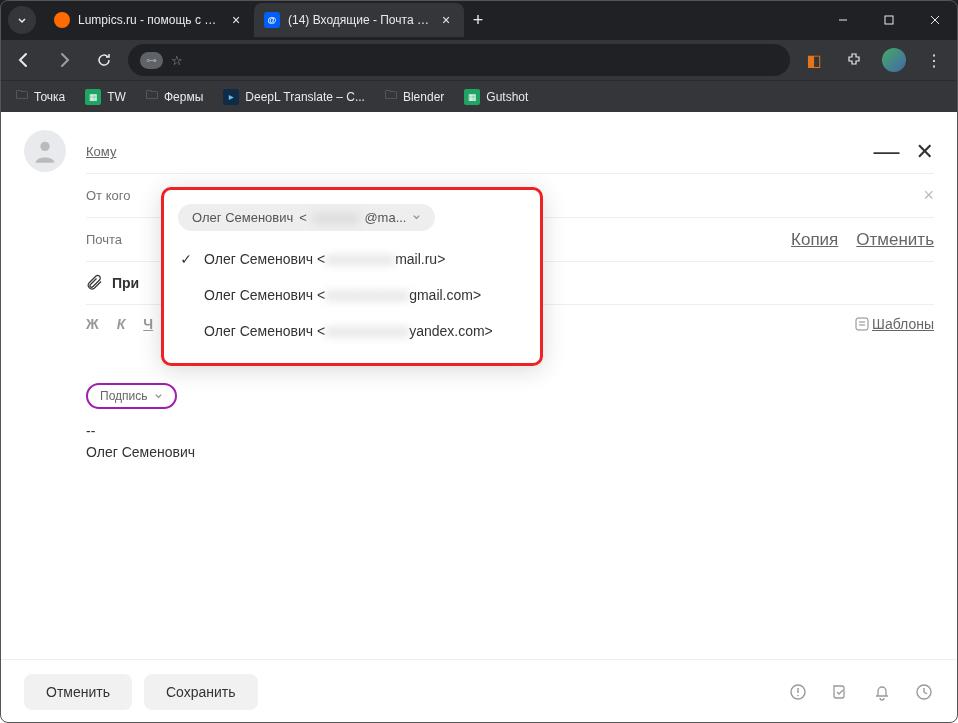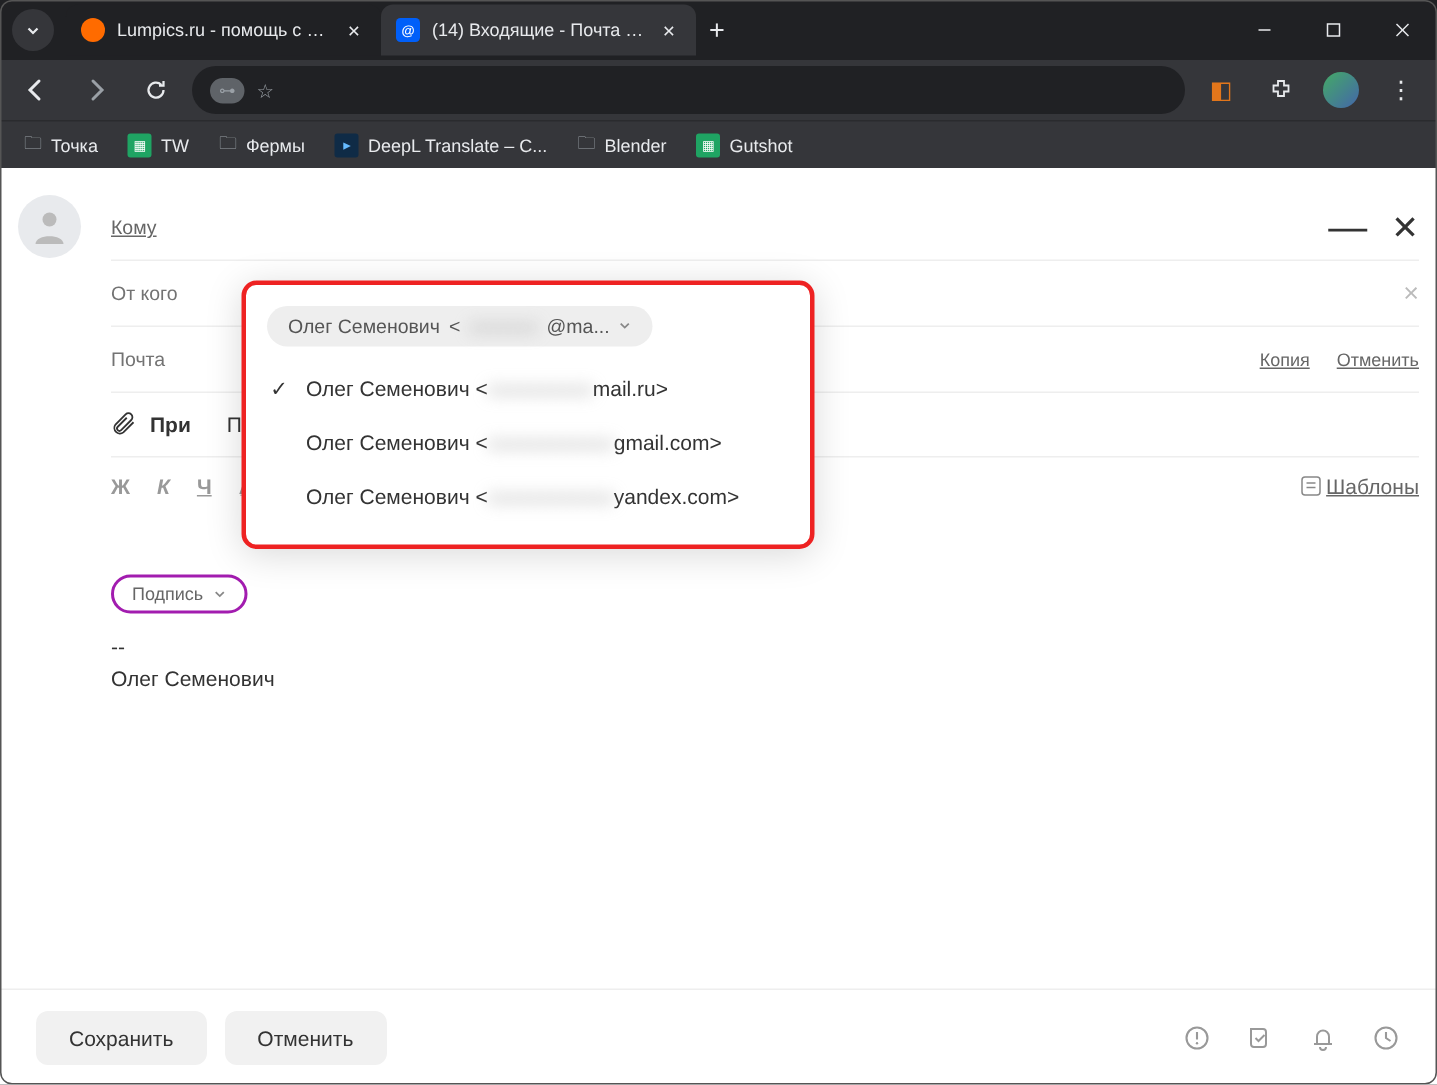--- a/index.html
+++ b/index.html
@@ -32,29 +32,29 @@
 .avatar-circle { width: 24px; height: 24px; border-radius: 50%; background: linear-gradient(135deg,#4a6,#46a); }
 
 
 .bookmarks { height: 32px; background: #35363a; display: flex; align-items: center; padding: 0 8px; gap: 4px; border-top: 1px solid #2a2b2e; }
 .bm { display: flex; align-items: center; gap: 6px; padding: 4px 8px; color: #e8eaed; font-size: 12px; border-radius: 4px; }
 .bm .folder-icon { color: #9aa0a6; }
 .bm .sheet-icon { width: 16px; height: 16px; background: #1fa463; border-radius: 2px; display: flex; align-items: center; justify-content: center; color: white; font-size: 9px; }
 .bm .deepl-icon { width: 16px; height: 16px; background: #0f2b46; border-radius: 2px; color: #6bf; display: flex; align-items: center; justify-content: center; font-size: 10px; }
 
 
-.content { background: white; height: calc(100% - 112px); position: relative; padding: 18px 12px 0; }
+.content { background: white; height: calc(100% - 112px); position: relative; padding: 18px 24px 0; }
 .compose-header { display: flex; align-items: flex-start; gap: 20px; }
 .sender-avatar { width: 42px; height: 42px; border-radius: 50%; background: #e8eaed; display: flex; align-items: center; justify-content: center; color: #9aa0a6; }
 .fields { flex: 1; }
 .field-row { display: flex; align-items: center; min-height: 44px; border-bottom: 1px solid #eee; font-size: 14px; }
 .field-label { width: 60px; color: #737373; font-size: 13px; }
 .field-label.underline { text-decoration: underline; color: #666; }
 .field-actions { margin-left: auto; display: flex; gap: 18px; }
-.field-actions a { color: #666; text-decoration: underline; font-size: 12px; }
+.field-actions a { color: #666; text-decoration: underline; font-size: 17px; }
 .close-x { font-size: 22px; color: #333; margin-left: 16px; }
 .dash { font-size: 26px; color: #333; margin-left: auto; }
 .clear-x { color: #bbb; font-size: 18px; margin-left: auto; }
 
 .attach-row { display: flex; align-items: center; gap: 24px; padding: 12px 0; border-bottom: 1px solid #eee; color: #333; font-size: 14px; }
 .attach-item { display: flex; align-items: center; gap: 8px; }
 .attach-item svg, .attach-item .ico { color: #333; }
 .help-ico { width: 18px; height: 18px; border: 1.5px solid #bbb; border-radius: 50%; display: flex; align-items: center; justify-content: center; color: #bbb; font-size: 11px; }
 
 .format-row { display: flex; align-items: center; gap: 18px; padding: 10px 0 14px; color: #999; font-size: 14px; }
@@ -249,22 +249,22 @@
           </svg>
       </div>
       <div class="sig-body">
         <div>--</div>
         <div>Олег Семенович</div>
       </div>
     </div>
   </div>
 
   <div class="action-bar">
+    <button class="btn btn-sec">Отменить</button>
     <button class="btn btn-sec">Сохранить</button>
-    <button class="btn btn-sec">Отменить</button>
     <div class="bar-icons">
       <span class="bar-ico">
           <svg width="18" height="18" viewBox="0 0 18 18">
             <circle cx="9" cy="9" r="7" stroke="#999" fill="none" stroke-width="1.4"></circle>
             <line x1="9" y1="5" x2="9" y2="10" stroke="#999" stroke-width="1.4"></line>
             <circle cx="9" cy="12.5" r="0.8" fill="#999"></circle>
           </svg>
         </span>
       <span class="bar-ico">
           <svg width="18" height="18" viewBox="0 0 18 18">

